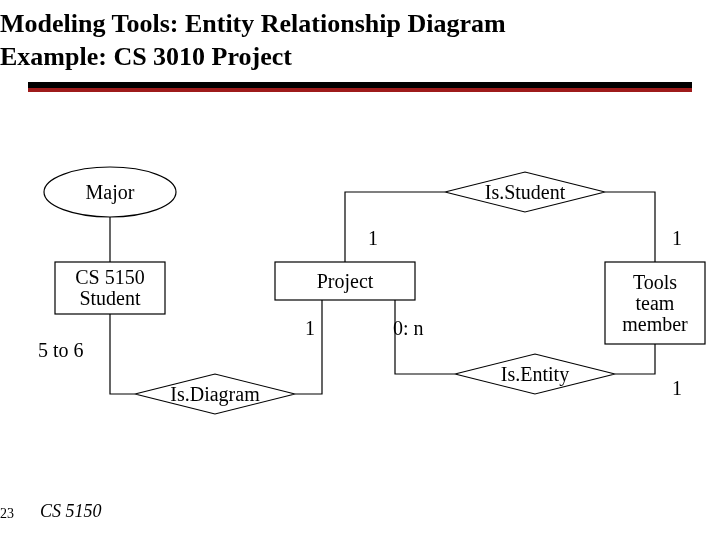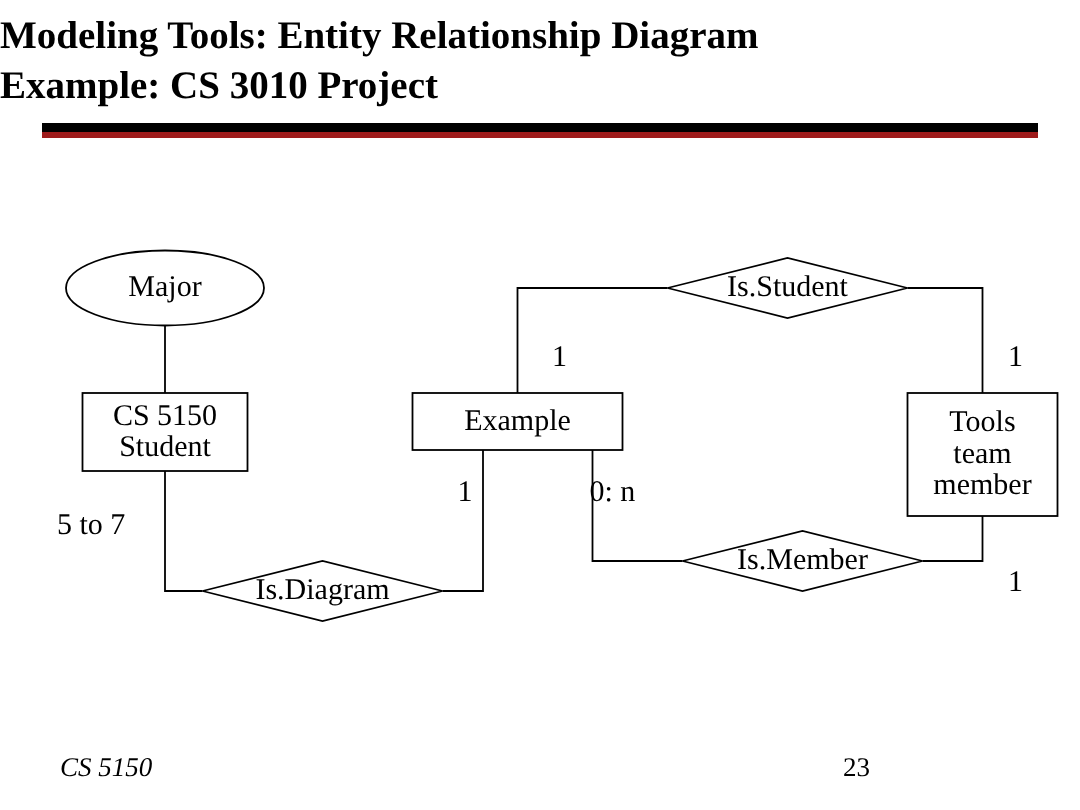--- a/index.html
+++ b/index.html
@@ -3,21 +3,21 @@
 <meta charset="utf-8">
 <style>
   html,body{margin:0;padding:0;width:720px;height:540px;background:#fff;font-family:"Times New Roman",Times,serif;color:#000}
   .slide{position:relative;width:720px;height:540px}
   .title{position:absolute;top:8px;left:0;width:612px;text-align:left;font-weight:bold;font-size:26px;line-height:1.25}
   .rule-dark{position:absolute;left:28px;top:82px;width:664px;height:6px;background:#000}
   .rule-red{position:absolute;left:28px;top:88px;width:664px;height:4px;background:#9e1b1b}
   .lbl{position:absolute;font-size:20px;line-height:1.05;white-space:pre;text-align:center}
   .lbl.center{transform:translate(-50%,-50%)}
   .footer-course{position:absolute;left:40px;bottom:18px;font-style:italic;font-size:18px}
-  .footer-page{position:absolute;left:0;bottom:18px;width:580px;text-align:right;font-size:18px}
+  .footer-page{position:absolute;left:0;bottom:18px;width:580px;text-align:left;font-size:14px}
   svg{position:absolute;left:0;top:0}
 </style>
 </head>
 <body>
 <div class="slide">
 
 <div class="title">
   <span>Modeling Tools: Entity Relationship Diagram</span><br>
   <span>Example:  CS 3010 Project</span>
 </div>
@@ -51,31 +51,31 @@
   <polygon points="455,374 535,354 615,374 535,394" fill="#fff" stroke="#000" stroke-width="1.2"></polygon>
 
   <polyline points="395,300 395,374 455,374" fill="none" stroke="#000" stroke-width="1.2"></polyline>
 
   <polyline points="615,374 655,374 655,344" fill="none" stroke="#000" stroke-width="1.2"></polyline>
 </svg>
 
 <div class="lbl center" style="left:110px;top:192px">Major</div>
 <div class="lbl center" style="left:110px;top:288px">CS 5150
 Student</div>
-<div class="lbl center" style="left:345px;top:281px">Example</div>
+<div class="lbl center" style="left:345px;top:281px">Project</div>
 <div class="lbl center" style="left:655px;top:303px">Tools
 team
 member</div>
 <div class="lbl center" style="left:525px;top:192px">Is.Student</div>
 <div class="lbl center" style="left:215px;top:394px">Is.Diagram</div>
-<div class="lbl center" style="left:535px;top:374px">Is.Member</div>
+<div class="lbl center" style="left:535px;top:374px">Is.Entity</div>
 
 <div class="lbl" style="left:368px;top:228px">1</div>
 <div class="lbl" style="left:672px;top:228px">1</div>
 <div class="lbl" style="left:305px;top:318px">1</div>
 <div class="lbl" style="left:393px;top:318px">0: n</div>
-<div class="lbl" style="left:38px;top:340px">5 to 7</div>
+<div class="lbl" style="left:38px;top:340px">5 to 6</div>
 <div class="lbl" style="left:672px;top:378px">1</div>
 
 <div class="footer-course">CS 5150</div>
 <div class="footer-page">23</div>
 
 </div>
 
 </body></html>

